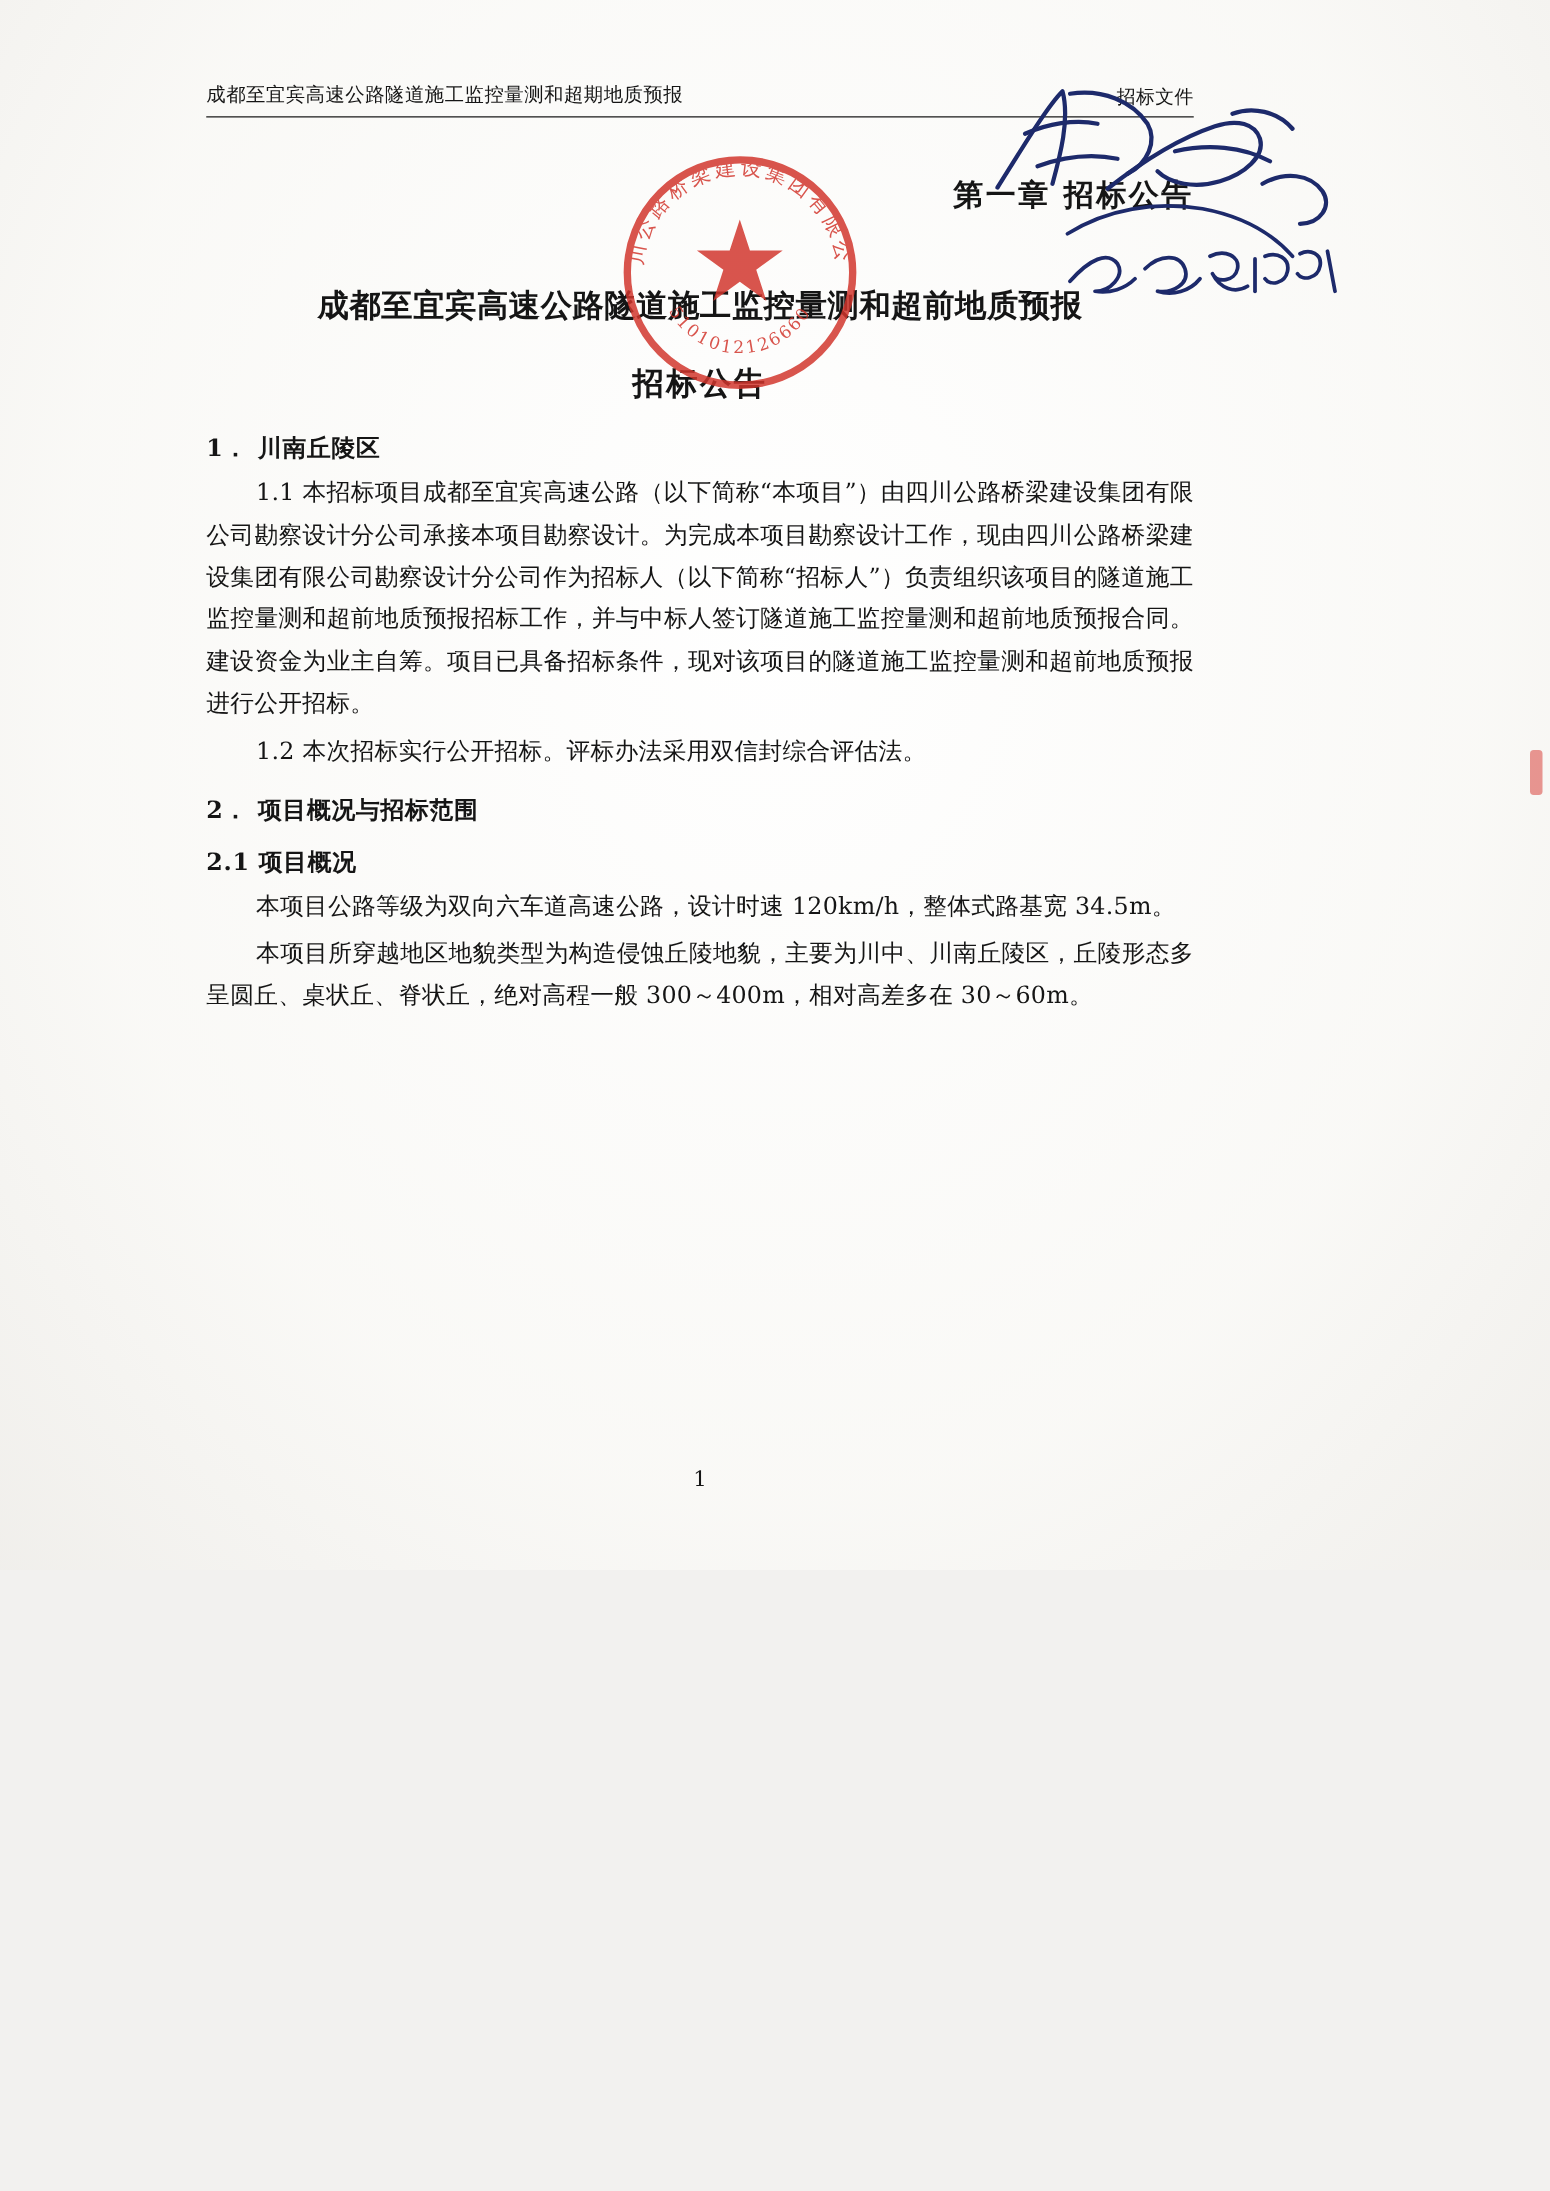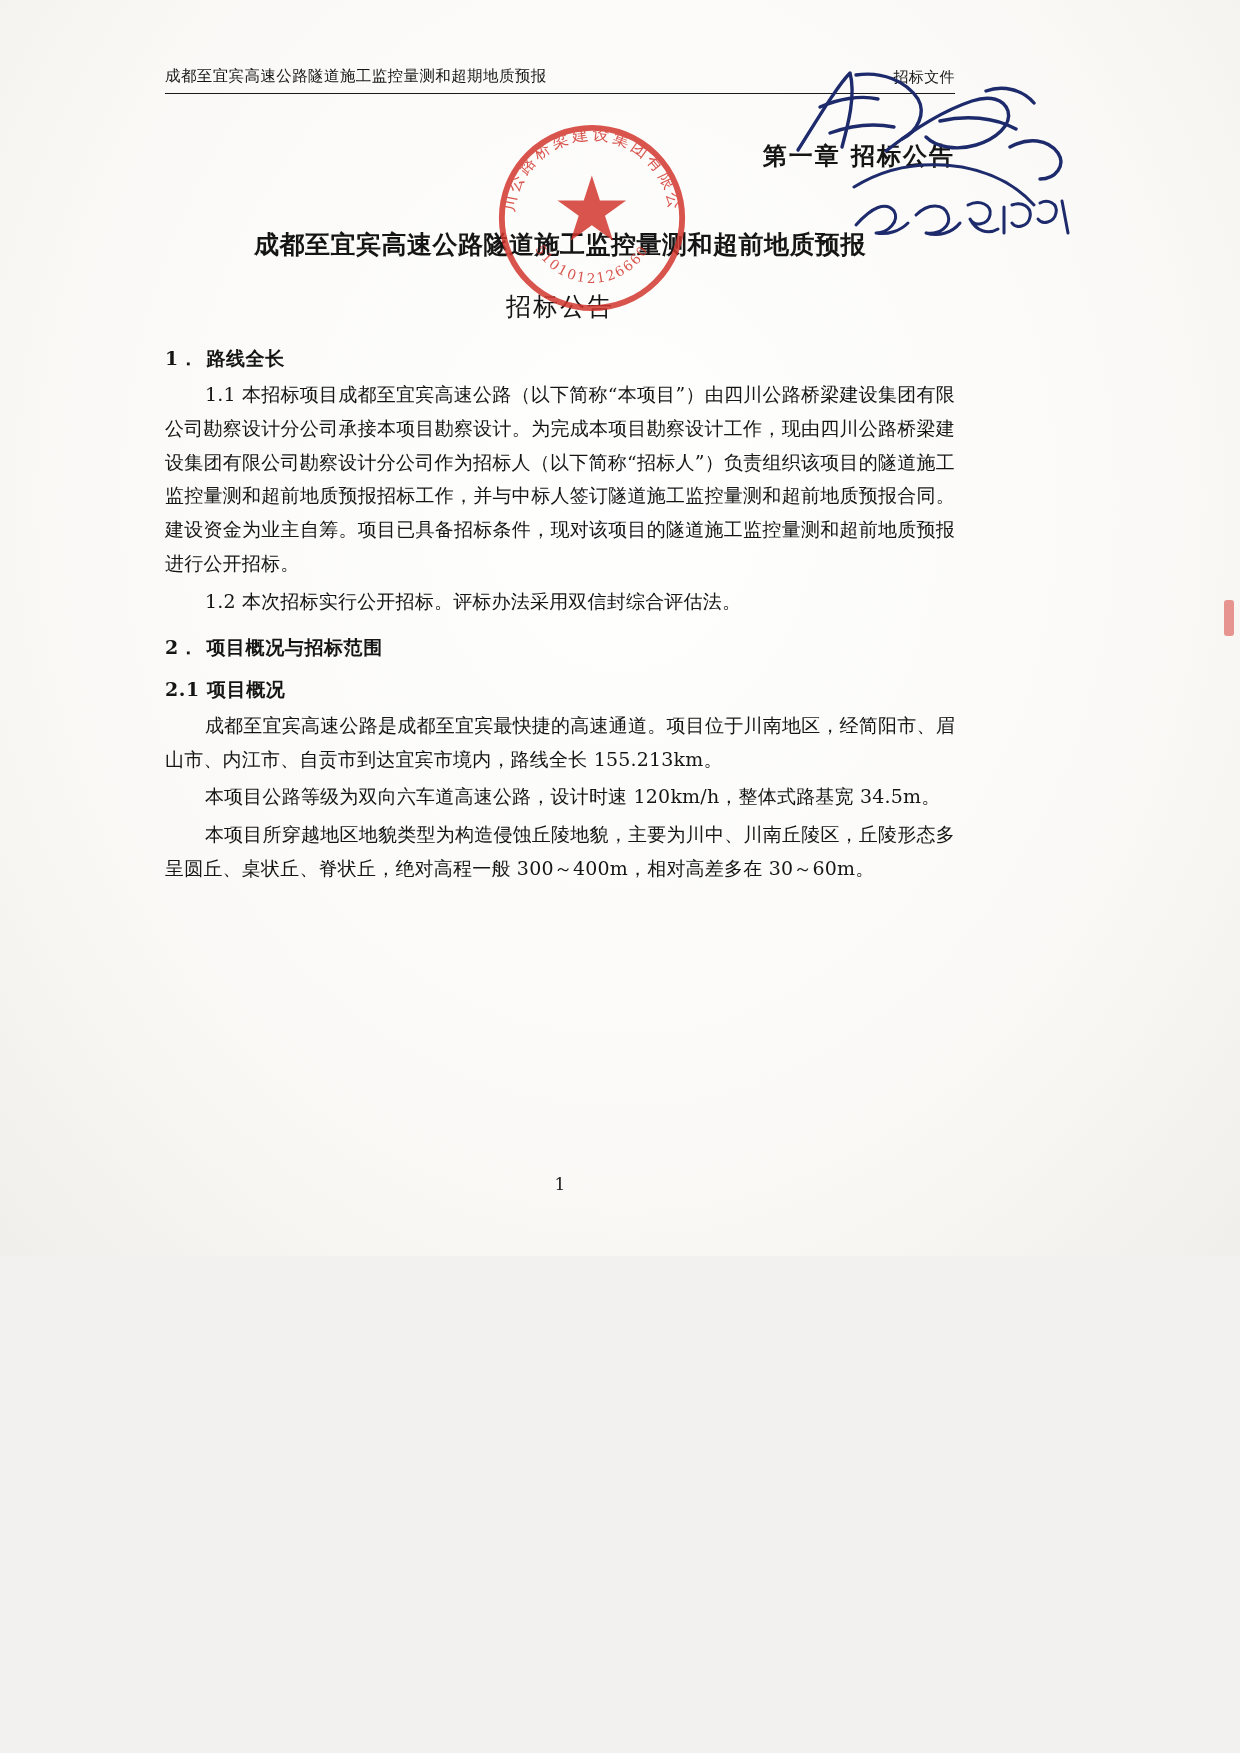--- a/index.html
+++ b/index.html
@@ -76,21 +76,21 @@
     font-weight: bold;
     letter-spacing: 0.5px;
   }
   .doc-title2 {
     position: absolute;
     top: 290px;
     left: 0;
     width: 790px;
     text-align: center;
     font-size: 25px;
-    font-weight: normal;
+    font-weight: bold;
     letter-spacing: 2px;
   }
   
   .body-wrap {
     position: absolute;
     top: 330px;
     left: 0;
     width: 790px;
   }
   .sec-h {
@@ -160,33 +160,32 @@
     </div>
     <div class="header-rule"></div>
 
     <div class="chapter-title">第一章  招标公告</div>
     <div class="doc-title">成都至宜宾高速公路隧道施工监控量测和超前地质预报</div>
     <div class="doc-title2">招标公告</div>
 
     <div class="body-wrap">
 
       <div class="sec-h">
-        <span class="num">1．</span><span>路线全长</span>
+        <span class="num">1．</span><span>川南丘陵区</span>
       </div>
 
       <p class="para indent">1.1  本招标项目成都至宜宾高速公路（以下简称“本项目”）由四川公路桥梁建设集团有限公司勘察设计分公司承接本项目勘察设计。为完成本项目勘察设计工作，现由四川公路桥梁建设集团有限公司勘察设计分公司作为招标人（以下简称“招标人”）负责组织该项目的隧道施工监控量测和超前地质预报招标工作，并与中标人签订隧道施工监控量测和超前地质预报合同。建设资金为业主自筹。项目已具备招标条件，现对该项目的隧道施工监控量测和超前地质预报进行公开招标。</p>
       <p class="para indent">1.2  本次招标实行公开招标。评标办法采用双信封综合评估法。</p>
 
       <div class="sec-h">
         <span class="num">2．</span><span>项目概况与招标范围</span>
       </div>
 
       <div class="sec-h">2.1 项目概况</div>
 
-      <p class="para indent">成都至宜宾高速公路是成都至宜宾最快捷的高速通道。项目位于川南地区，经简阳市、眉山市、内江市、自贡市到达宜宾市境内，路线全长 155.213km。</p>
       <p class="para indent">本项目公路等级为双向六车道高速公路，设计时速 120km/h，整体式路基宽 34.5m。</p>
       <p class="para indent">本项目所穿越地区地貌类型为构造侵蚀丘陵地貌，主要为川中、川南丘陵区，丘陵形态多呈圆丘、桌状丘、脊状丘，绝对高程一般 300～400m，相对高差多在 30～60m。</p>
     </div>
 
     <div class="pagenum">1</div>
   </div>
 
   <div class="stamp">
     <svg width="196" height="196" viewBox="0 0 200 200" xmlns="http://www.w3.org/2000/svg">
       <defs>

